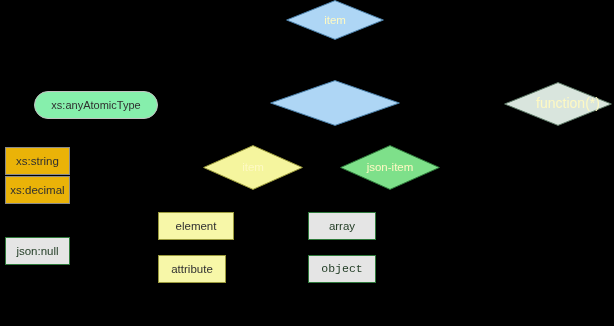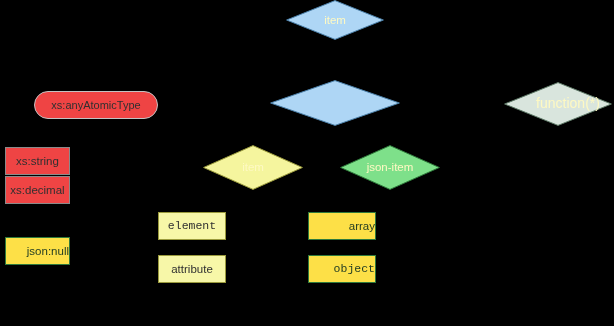--- a/index.html
+++ b/index.html
@@ -38,38 +38,37 @@
   }
   .diamond .label {
     position: relative;
     z-index: 2;
   }
   
   .rect {
     border: 1px solid #2f2f2f;
   }
   .rect.gray {
-    background: #ef4444;
+    background: #eab308;
     border-color: #8a8a8a;
     color: #303030;
   }
   .rect.yellow {
     background: #f7f7a8;
     border-color: #9a9a3c;
     color: #303030;
   }
   .rect.green {
-    background: #fde047;
+    background: #e5e5e5;
     border-color: #2f7a3c;
     color: #1f3a22;
-    justify-content: flex-end;
   }
   
   .pill {
-    background: #ef4444;
+    background: #86efac;
     border: 1px solid #c2c2c2;
     border-radius: 999px;
     color: #303030;
   }
   
   #edges {
     position: absolute;
     left: 0;
     top: 0;
     width: 614px;
@@ -131,21 +130,21 @@
       </div>
       <div class="node rect gray" style="left: 5px; top: 147px; width: 65px; height: 28px; z-index: 2;">
         <span class="label" style="font-size: 11.5px;">xs:string</span>
       </div>
       <div class="node rect gray" style="left: 5px; top: 176px; width: 65px; height: 28px; z-index: 2;">
         <span class="label" style="font-size: 11.5px;">xs:decimal</span>
       </div>
       <div class="node rect green" style="left: 5px; top: 237px; width: 65px; height: 28px; z-index: 2;">
         <span class="label" style="font-size: 11.5px;">json:null</span>
       </div>
-      <div class="node rect yellow" style="left: 158px; top: 212px; width: 68px; height: 28px; z-index: 2; font-family: Liberation Mono, monospace;">
+      <div class="node rect yellow" style="left: 158px; top: 212px; width: 76px; height: 28px; z-index: 2;">
         <span class="label" style="font-size: 11.5px;">element</span>
       </div>
       <div class="node rect yellow" style="left: 158px; top: 255px; width: 68px; height: 28px; z-index: 2;">
         <span class="label" style="font-size: 11.5px;">attribute</span>
       </div>
       <div class="node rect green" style="left: 308px; top: 212px; width: 68px; height: 28px; z-index: 2;">
         <span class="label" style="font-size: 11.5px;">array</span>
       </div>
       <div class="node rect green" style="left: 308px; top: 255px; width: 68px; height: 28px; z-index: 2;">
         <span class="label" style="font-size: 11.5px; font-family: Liberation Mono, monospace;">object</span>

